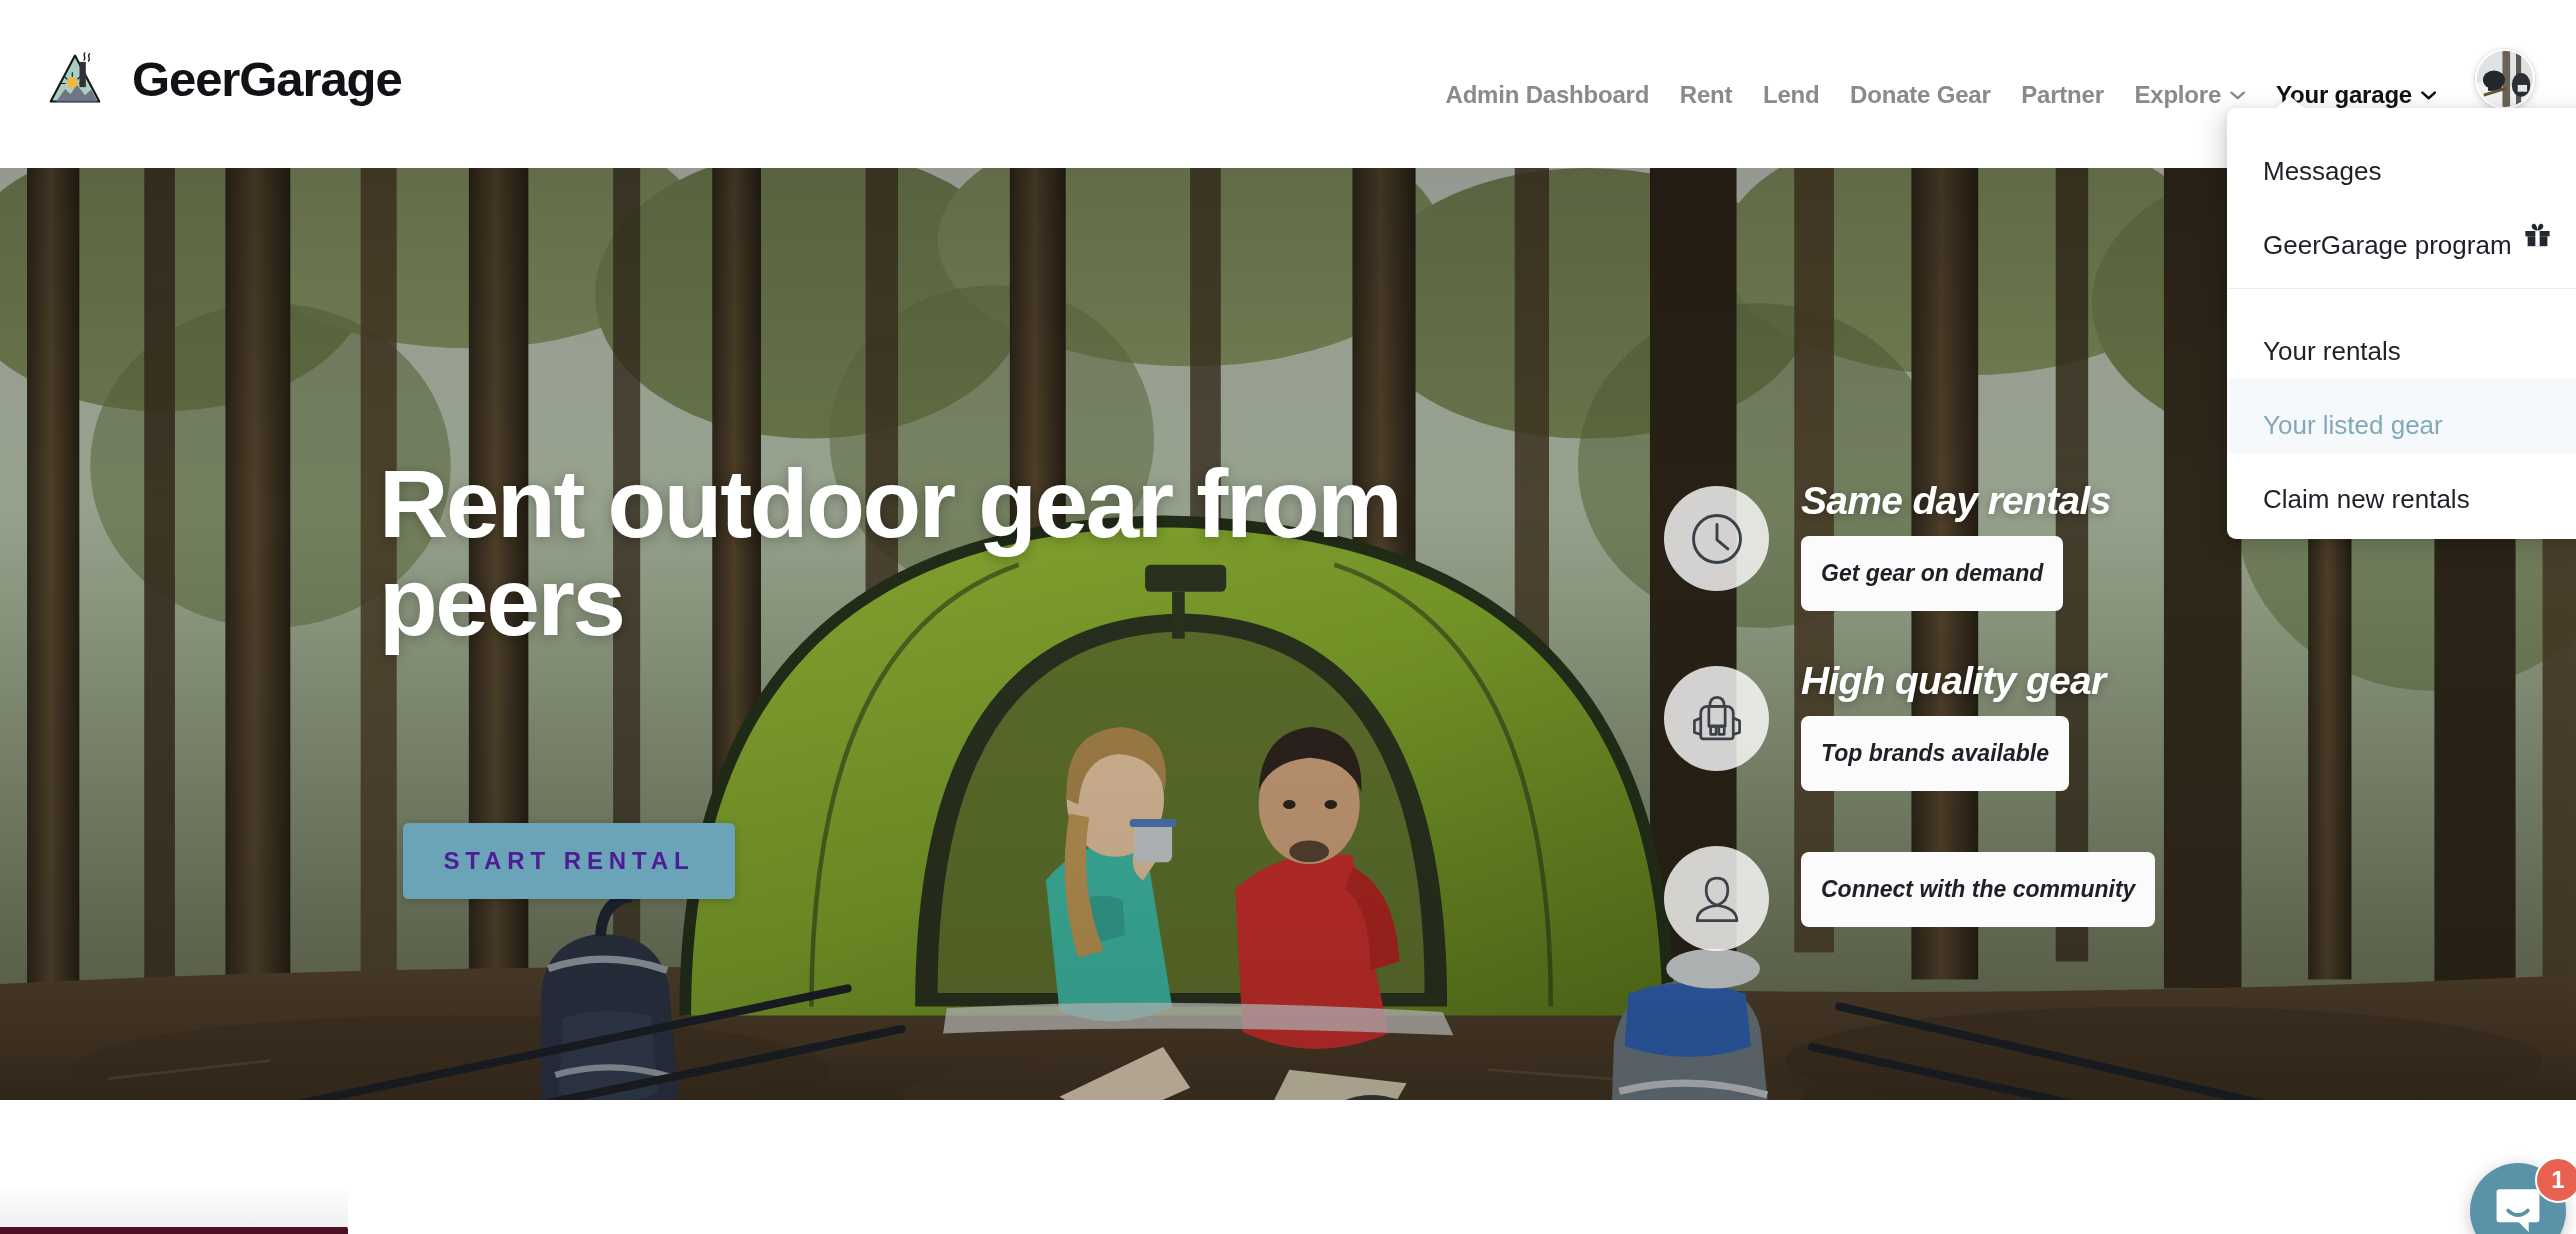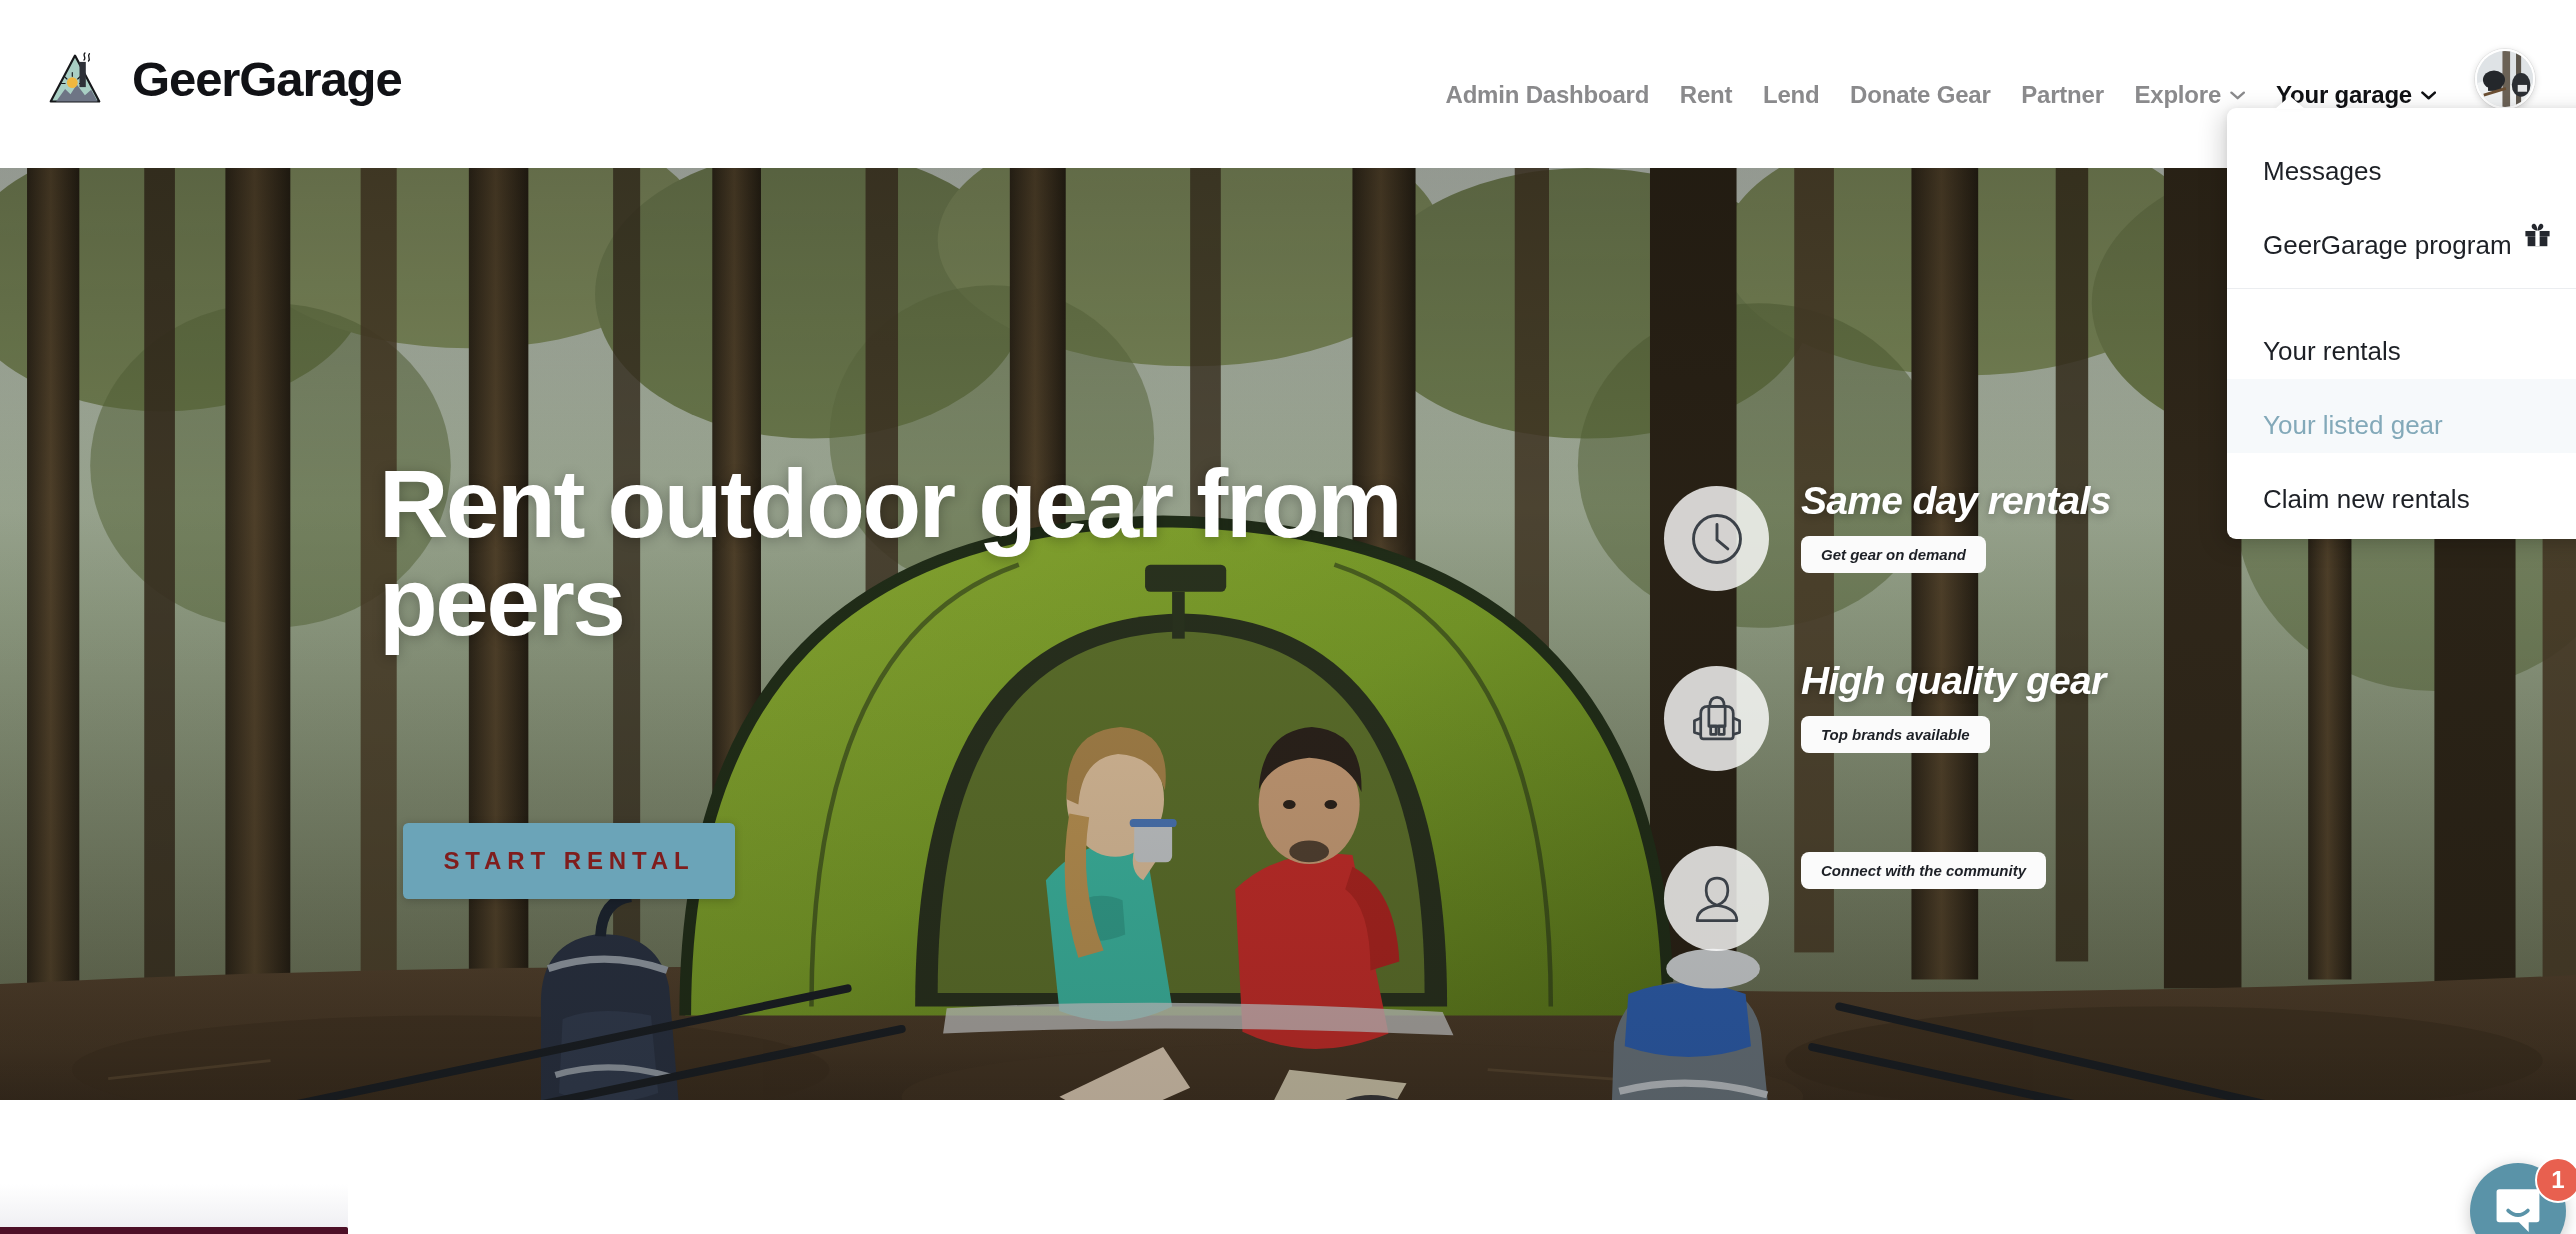--- a/index.html
+++ b/index.html
@@ -92,21 +92,21 @@
     font-size: 96px; line-height: 1.02;
     font-weight: 700; color: #ffffff;
     letter-spacing: -2.3px;
     text-shadow: 0 1.8px 12.6px rgba(0,0,0,0.28);
     font-family: "Liberation Sans", sans-serif;
   }
   .start-btn {
     position: absolute; left: 403px; top: 655px;
     width: 332px; height: 76px;
     background: #6ba4b8; border: none; border-radius: 5.4px;
-    color: #7f1d1d; font-size: 24px; font-weight: 700;
+    color: #4c1d95; font-size: 24px; font-weight: 700;
     letter-spacing: 5.9px; cursor: pointer;
     font-family: "Liberation Sans", sans-serif;
     display: flex; align-items: center; justify-content: center;
     box-shadow: 0 1.8px 9px rgba(0,0,0,0.18);
   }
 
   .features { position: absolute; left: 1664px; top: 311px; }
   .feature { position: relative; height: 180px; }
   .feature-icon {
     position: absolute; left: 0; top: 7.2px;
@@ -117,22 +117,22 @@
   .feature-body { position: absolute; left: 137px; top: 0; font-style: italic; }
   .feature-title {
     font-size: 39px; font-weight: 700; color: #ffffff;
     letter-spacing: -0.7px; white-space: nowrap;
     text-shadow: 0 1.8px 9px rgba(0,0,0,0.3);
     font-family: "Liberation Sans", sans-serif;
   }
   .feature-badge {
     display: inline-block; margin-top: 12.6px;
     background: #fbfbfb; color: #1d2026;
-    font-size: 15px; font-weight: 700;
-    padding: 10px 20px; border-radius: 8px;
+    font-size: 23px; font-weight: 700;
+    padding: 24px 20px; border-radius: 8px;
     white-space: nowrap;
     font-family: "Liberation Sans", sans-serif;
   }
 
   
   .below { position: absolute; top: 1100px; left: 0; width: 2576px; height: 134px; background: #ffffff; }
   .bottom-strip {
     position: absolute; left: 0; bottom: 0;
     width: 348px; height: 7.2px; background: #4d1027;
     border-radius: 0 1.8px 0 0;

